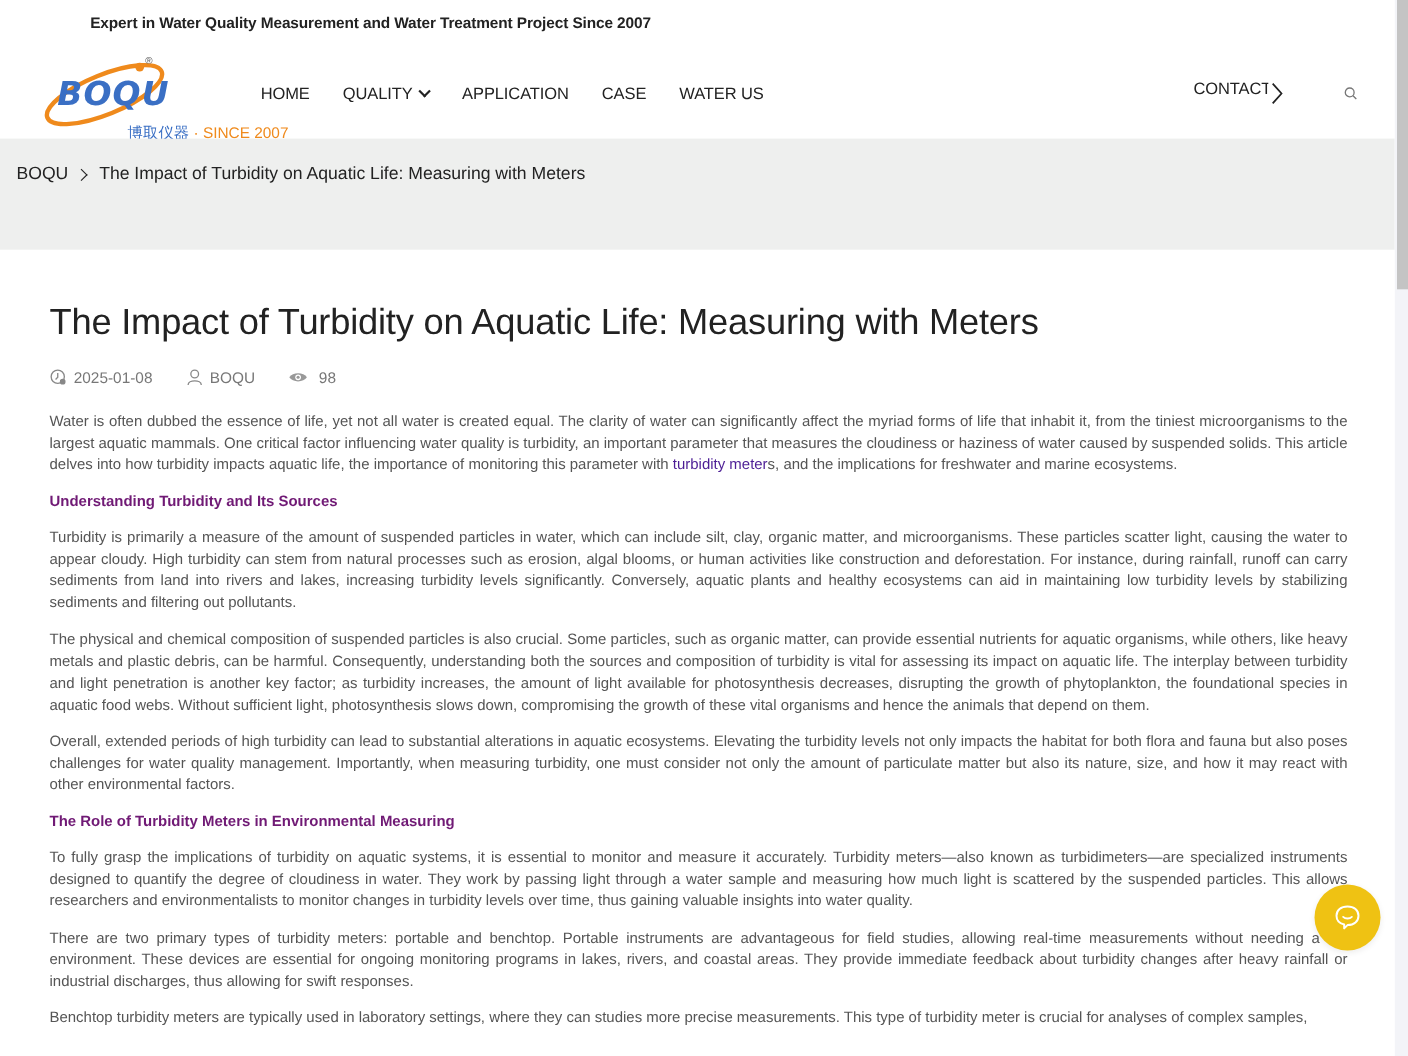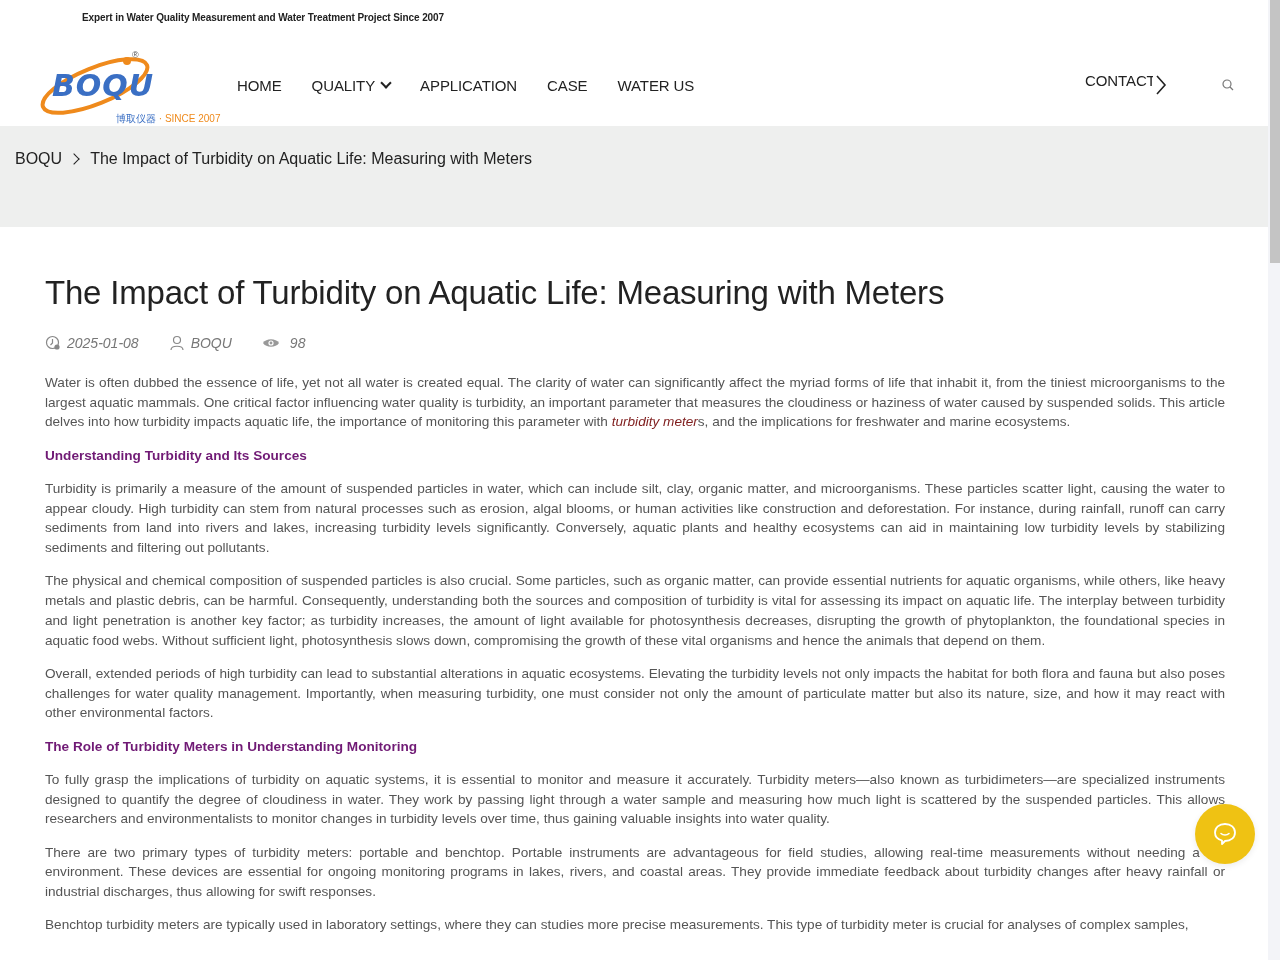--- a/index.html
+++ b/index.html
@@ -3,54 +3,54 @@
 <meta charset="utf-8">
 <style>
   * { box-sizing: border-box; margin: 0; padding: 0; }
   html, body { width: 1280px; height: 960px; overflow: hidden; background: #fff; }
   body { font-family: "Liberation Sans", "DejaVu Sans", sans-serif; color: #333; position: relative; }
 
   .page { position: absolute; left: 0; top: 0; width: 1268px; height: 960px; overflow: hidden; background: #fff; }
 
   
   .topbar { position: absolute; left: 0; top: 0; width: 1268px; height: 42px; }
-  .topbar .tagline { position: absolute; left: 82px; top: 12px; font-size: 10px; font-weight: bold; color: #222; letter-spacing: -0.1px; }
+  .topbar .tagline { position: absolute; left: 82px; top: 12px; font-size: 14px; font-weight: bold; color: #222; letter-spacing: -0.1px; }
 
   
   .header { position: absolute; left: 0; top: 42px; width: 1268px; height: 84px; }
   .logo { position: absolute; left: 40px; top: 8px; width: 160px; height: 70px; }
   .logo svg { display: block; }
   .logo .logo-text { position: absolute; left: 12px; top: 18px; font-size: 30px; font-style: italic; font-weight: bold; color: #3a6fc4; letter-spacing: 1px; font-family: "DejaVu Sans", sans-serif; }
-  .logo .logo-sub { position: absolute; left: 76px; top: 62px; font-size: 10px; color: #3a6fc4; white-space: nowrap; }
+  .logo .logo-sub { position: absolute; left: 76px; top: 62px; font-size: 14px; color: #3a6fc4; white-space: nowrap; }
   .logo .logo-sub .since { color: #ef8a1c; }
   .logo .reg { position: absolute; left: 92px; top: 0px; font-size: 9px; color: #555; }
 
   .nav { position: absolute; left: 237px; top: 30px; display: flex; align-items: center; height: 26px; }
   .nav-item { font-size: 15px; color: #222; white-space: nowrap; margin-right: 30px; display: flex; align-items: center; cursor: pointer; letter-spacing: -0.1px; }
   .nav-item .chev { display: inline-block; width: 8px; height: 8px; border-right: 2px solid #222; border-bottom: 2px solid #222; transform: rotate(45deg); margin-left: 7px; margin-top: -5px; }
   .nav-clip { position: absolute; left: 1085px; top: 30px; width: 68px; height: 26px; overflow: hidden; }
   .nav-clip .nav-item { margin-right: 0; }
   .nav-next { position: absolute; left: 1152px; top: 32px; width: 18px; height: 22px; cursor: pointer; }
   .search-btn { position: absolute; left: 1221px; top: 36px; width: 14px; height: 14px; cursor: pointer; }
 
   
   .crumb-band { position: absolute; left: 0; top: 126px; width: 1268px; height: 101px; background: #eeefee; }
   .crumb { position: absolute; left: 15px; top: 24px; display: flex; align-items: center; font-size: 16px; color: #222; }
   .crumb .sep { display: inline-block; width: 8px; height: 8px; border-right: 1.6px solid #222; border-top: 1.6px solid #222; transform: rotate(45deg); margin: 0 12px 0 8px; }
 
   
   .article { position: absolute; left: 45px; top: 268px; width: 1180px; }
   .article h1 { font-size: 33px; font-weight: normal; color: #222; letter-spacing: -0.2px; line-height: 50px; }
   .meta { margin-top: 15px; display: flex; align-items: center; font-size: 14px; color: #777; height: 20px; }
-  .meta .mi { display: flex; align-items: center; margin-right: 30px; font-style: italic; }
+  .meta .mi { display: flex; align-items: center; margin-right: 30px; }
   .meta svg { margin-right: 6px; }
   .body { margin-top: 20px; font-size: 13.6px; color: #555; line-height: 19.7px; text-align: justify; }
   .body p { margin-bottom: 13.6px; }
   .body h3 { font-size: 13.6px; font-weight: bold; color: #701a75; margin-bottom: 13.6px; }
-  .body a { color: #7f1d1d; text-decoration: none; font-style: italic; }
+  .body a { color: #4c1d95; text-decoration: none; }
 
   
   .chat-btn { position: absolute; left: 1195px; top: 804px; width: 60px; height: 60px; border-radius: 50%; background: #efc213; display: flex; align-items: center; justify-content: center; cursor: pointer; box-shadow: 0 2px 6px rgba(0,0,0,0.08); }
 
   
   .scrollbar { position: absolute; left: 1268px; top: 0; width: 12px; height: 960px; background: #f3f4f8; }
   .scroll-thumb { position: absolute; left: 2px; top: 0; width: 10px; height: 263px; background: #c4c4c4; }
 </style>
 </head>
 <body>
@@ -143,21 +143,21 @@
         <span>98</span>
       </div>
     </div>
 
     <div class="body">
       <p><span>Water is often dubbed the essence of life, yet not all water is created equal. The clarity of water can significantly affect the myriad forms of life that inhabit it, from the tiniest microorganisms to the largest aquatic mammals. One critical factor influencing water quality is turbidity, an important parameter that measures the cloudiness or haziness of water caused by suspended solids. This article delves into how turbidity impacts aquatic life, the importance of monitoring this parameter with </span><a>turbidity meter</a><span>s, and the implications for freshwater and marine ecosystems.</span></p>
       <h3>Understanding Turbidity and Its Sources</h3>
       <p>Turbidity is primarily a measure of the amount of suspended particles in water, which can include silt, clay, organic matter, and microorganisms. These particles scatter light, causing the water to appear cloudy. High turbidity can stem from natural processes such as erosion, algal blooms, or human activities like construction and deforestation. For instance, during rainfall, runoff can carry sediments from land into rivers and lakes, increasing turbidity levels significantly. Conversely, aquatic plants and healthy ecosystems can aid in maintaining low turbidity levels by stabilizing sediments and filtering out pollutants.</p>
       <p>The physical and chemical composition of suspended particles is also crucial. Some particles, such as organic matter, can provide essential nutrients for aquatic organisms, while others, like heavy metals and plastic debris, can be harmful. Consequently, understanding both the sources and composition of turbidity is vital for assessing its impact on aquatic life. The interplay between turbidity and light penetration is another key factor; as turbidity increases, the amount of light available for photosynthesis decreases, disrupting the growth of phytoplankton, the foundational species in aquatic food webs. Without sufficient light, photosynthesis slows down, compromising the growth of these vital organisms and hence the animals that depend on them.</p>
       <p>Overall, extended periods of high turbidity can lead to substantial alterations in aquatic ecosystems. Elevating the turbidity levels not only impacts the habitat for both flora and fauna but also poses challenges for water quality management. Importantly, when measuring turbidity, one must consider not only the amount of particulate matter but also its nature, size, and how it may react with other environmental factors.</p>
-      <h3>The Role of Turbidity Meters in Understanding Monitoring</h3>
+      <h3>The Role of Turbidity Meters in Environmental Measuring</h3>
       <p>To fully grasp the implications of turbidity on aquatic systems, it is essential to monitor and measure it accurately. Turbidity meters—also known as turbidimeters—are specialized instruments designed to quantify the degree of cloudiness in water. They work by passing light through a water sample and measuring how much light is scattered by the suspended particles. This allows researchers and environmentalists to monitor changes in turbidity levels over time, thus gaining valuable insights into water quality.</p>
       <p>There are two primary types of turbidity meters: portable and benchtop. Portable instruments are advantageous for field studies, allowing real-time measurements without needing a lab environment. These devices are essential for ongoing monitoring programs in lakes, rivers, and coastal areas. They provide immediate feedback about turbidity changes after heavy rainfall or industrial discharges, thus allowing for swift responses.</p>
       <p>Benchtop turbidity meters are typically used in laboratory settings, where they can studies more precise measurements. This type of turbidity meter is crucial for analyses of complex samples,</p>
     </div>
   </article>
 
   <div class="chat-btn">
     <svg width="26" height="26" viewBox="0 0 26 26">
       <path d="M13 3 C19 3, 23 6.5, 23 11.5 C23 16.5, 19 20, 13 20 L10 23 L10 19.5 C6 18.5, 3 15.5, 3 11.5 C3 6.5, 7 3, 13 3 Z" fill="none" stroke="#fff" stroke-width="1.8" stroke-linejoin="round"></path>
       <path d="M9 12.5 C11 14.5, 15 14.5, 17 12.5" fill="none" stroke="#fff" stroke-width="1.6" stroke-linecap="round"></path>

